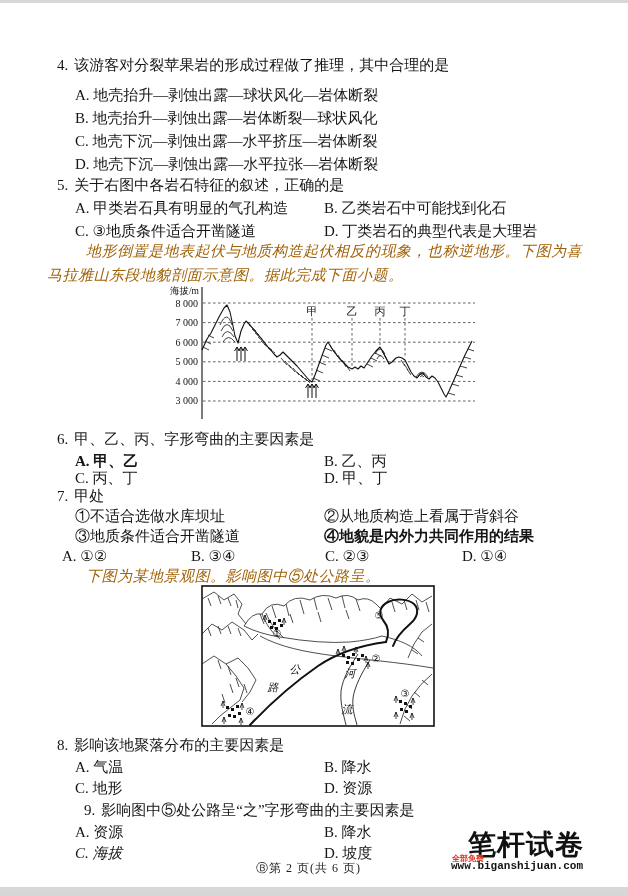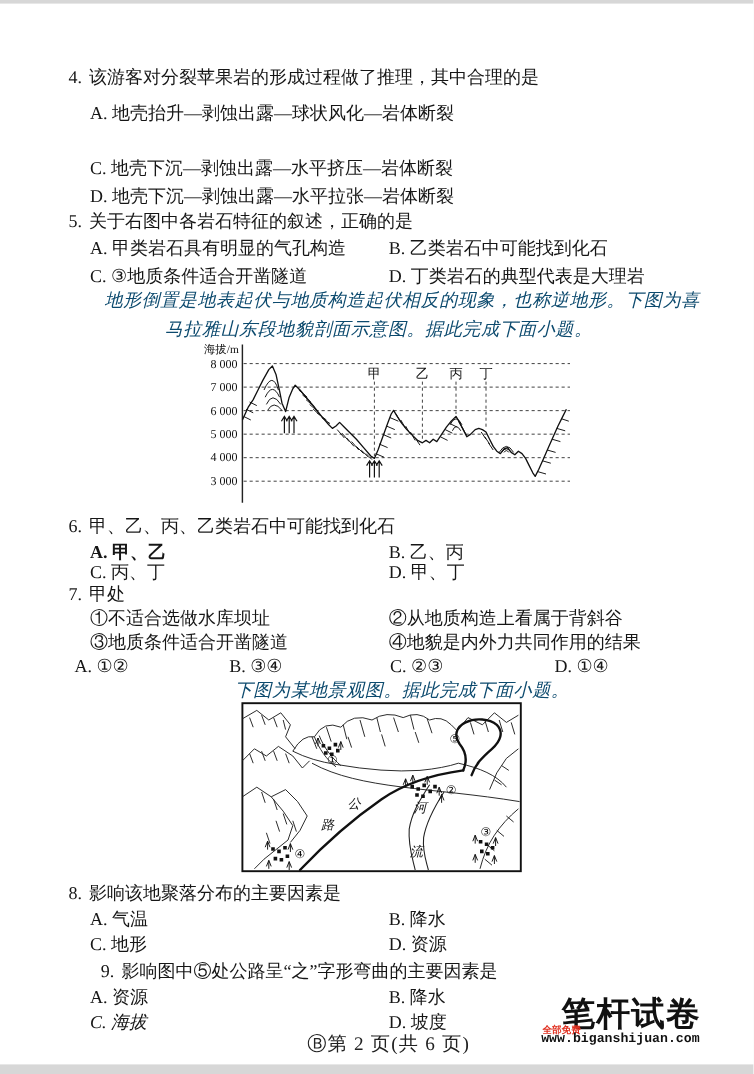--- a/index.html
+++ b/index.html
@@ -1,36 +1,37 @@
 <!DOCTYPE html>
 <html><head>
 <meta charset="utf-8">
 <style>
   html,body{margin:0;padding:0;}
   body{width:628px;height:895px;background:#f2f2f2;font-family:"Liberation Serif","DejaVu Serif",serif;}
-  .page{position:relative;width:628px;height:895px;background:#ffffff;overflow:hidden;color:#161616;text-align:center;}
+  .page{position:relative;width:628px;height:895px;background:#ffffff;overflow:hidden;color:#161616;}
   .edge{position:absolute;left:0;width:628px;background:#d7d7d7;}
   .t{position:absolute;font-size:15px;line-height:18px;white-space:nowrap;color:#161616;}
   .t .num{margin-right:6px;}
-  .passage{position:absolute;left:47px;width:537px;font-size:15px;line-height:23.5px;font-style:italic;letter-spacing:.5px;text-indent:39px;white-space:normal;color:#0c4a6e;}
+  .passage{position:absolute;left:47px;width:537px;font-size:15px;line-height:23.5px;font-style:italic;letter-spacing:.5px;text-indent:39px;white-space:normal;color:#a16207;}
   .fig{position:absolute;}
   svg text{font-family:"Liberation Serif","DejaVu Serif",serif;fill:#111;}
-  .footer-label{position:absolute;left:256px;top:860px;font-size:16px;letter-spacing:1px;color:#222;}
+  .footer-label{position:absolute;left:256px;top:860px;font-size:12px;letter-spacing:1px;color:#222;}
   .wm-brand{position:absolute;left:468px;top:826px;font-size:28px;font-weight:bold;font-family:"Liberation Sans","DejaVu Sans",sans-serif;letter-spacing:1px;color:#111;}
   .wm-free{position:absolute;left:452px;top:853px;font-size:8px;font-weight:bold;color:#e03020;font-family:"Liberation Sans",sans-serif;}
   .wm-url{position:absolute;left:451px;top:860px;font-size:11px;font-weight:bold;font-family:"Liberation Mono","DejaVu Sans Mono",monospace;color:#111;}
 </style>
 </head>
 <body>
 
 <div class="page">
   <div class="edge" style="top:0;height:3px;"></div>
 
   <div class="t" style="left:57px;top:56px;"><span class="num">4.</span><span>该游客对分裂苹果岩的形成过程做了推理，其中合理的是</span></div>
   <div class="t" style="left:75px;top:86px;">A. 地壳抬升—剥蚀出露—球状风化—岩体断裂</div>
+  <div class="t" style="left:75px;top:109px;">B. 地壳抬升—剥蚀出露—岩体断裂—球状风化</div>
   <div class="t" style="left:75px;top:132px;">C. 地壳下沉—剥蚀出露—水平挤压—岩体断裂</div>
   <div class="t" style="left:75px;top:155px;">D. 地壳下沉—剥蚀出露—水平拉张—岩体断裂</div>
 
   <div class="t" style="left:57px;top:176px;"><span class="num">5.</span><span>关于右图中各岩石特征的叙述，正确的是</span></div>
   <div class="t" style="left:75px;top:199px;">A. 甲类岩石具有明显的气孔构造</div>
   <div class="t" style="left:324px;top:199px;">B. 乙类岩石中可能找到化石</div>
   <div class="t" style="left:75px;top:222px;">C. ③地质条件适合开凿隧道</div>
   <div class="t" style="left:324px;top:222px;">D. 丁类岩石的典型代表是大理岩</div>
 
   <div class="passage" style="top:240px;">地形倒置是地表起伏与地质构造起伏相反的现象，也称逆地形。下图为喜马拉雅山东段地貌剖面示意图。据此完成下面小题。</div>
@@ -84,37 +85,37 @@
          M52,66 l6,3 M54,60 l6,3 M57,54 l6,3"></path>
 
     <path fill="none" stroke="#111" stroke-width="1" d="M86,80 L86,66 M83.5,70 L86,66 L88.5,70
          M90,80 L90,66 M87.5,70 L90,66 L92.5,70
          M94,80 L94,66 M91.5,70 L94,66 L96.5,70
          M157,117 L157,103 M154.5,107 L157,103 L159.5,107
          M161,117 L161,103 M158.5,107 L161,103 L163.5,107
          M165,117 L165,103 M162.5,107 L165,103 L167.5,107"></path>
   </svg>
 
-  <div class="t" style="left:57px;top:430px;"><span class="num">6.</span><span>甲、乙、丙、乙类岩石中可能找到化石</span></div>
+  <div class="t" style="left:57px;top:430px;"><span class="num">6.</span><span>甲、乙、丙、字形弯曲的主要因素是</span></div>
   <div class="t" style="left:75px;top:452px;font-weight:bold;">A. 甲、乙</div>
   <div class="t" style="left:324px;top:452px;">B. 乙、丙</div>
   <div class="t" style="left:75px;top:469px;">C. 丙、丁</div>
   <div class="t" style="left:324px;top:469px;">D. 甲、丁</div>
 
   <div class="t" style="left:57px;top:487px;"><span class="num">7.</span><span>甲处</span></div>
   <div class="t" style="left:75px;top:507px;">①不适合选做水库坝址</div>
   <div class="t" style="left:324px;top:507px;">②从地质构造上看属于背斜谷</div>
   <div class="t" style="left:75px;top:527px;">③地质条件适合开凿隧道</div>
-  <div class="t" style="left:324px;top:527px;">④地貌是内外力共同作用的结果</div>
+  <div class="t" style="left:324px;top:527px;font-weight:bold;">④地貌是内外力共同作用的结果</div>
   <div class="t" style="left:62px;top:547px;">A. ①②</div>
   <div class="t" style="left:191px;top:547px;">B. ③④</div>
   <div class="t" style="left:325px;top:547px;">C. ②③</div>
   <div class="t" style="left:462px;top:547px;">D. ①④</div>
 
-  <div class="passage" style="top:565px;">下图为某地景观图。据此完成下面小题。</div>
+  <div class="passage" style="top:565px;">下图为某地景观图。影响图中⑤处公路呈。</div>
 
   <svg class="fig" style="left:200px;top:584px;" width="240" height="146" viewBox="0 0 240 146">
     <rect x="2" y="2" width="232" height="140" fill="none" stroke="#111" stroke-width="1.6"></rect>
     <g fill="none" stroke="#222" stroke-width="0.8">
 
       <path d="M44,42 Q52,28 62,30 Q70,16 84,22 Q94,10 110,16 Q122,8 136,14 Q148,8 158,16 Q168,12 176,20 L181,25"></path>
       <path d="M44,42 Q60,50 80,53 Q120,60 150,58 Q170,56 182,52"></path>
       <path d="M60,30 l4,10 M72,22 l4,12 M86,20 l3,12 M100,16 l4,14 M114,14 l3,12 M128,14 l4,12 M142,12 l3,12 M156,15 l4,12 M90,30 l3,9 M118,28 l3,10 M146,26 l3,9"></path>
 
       <path d="M2,15 L14,8 L24,16 L34,10 L42,20 L38,30 L46,40"></path>

